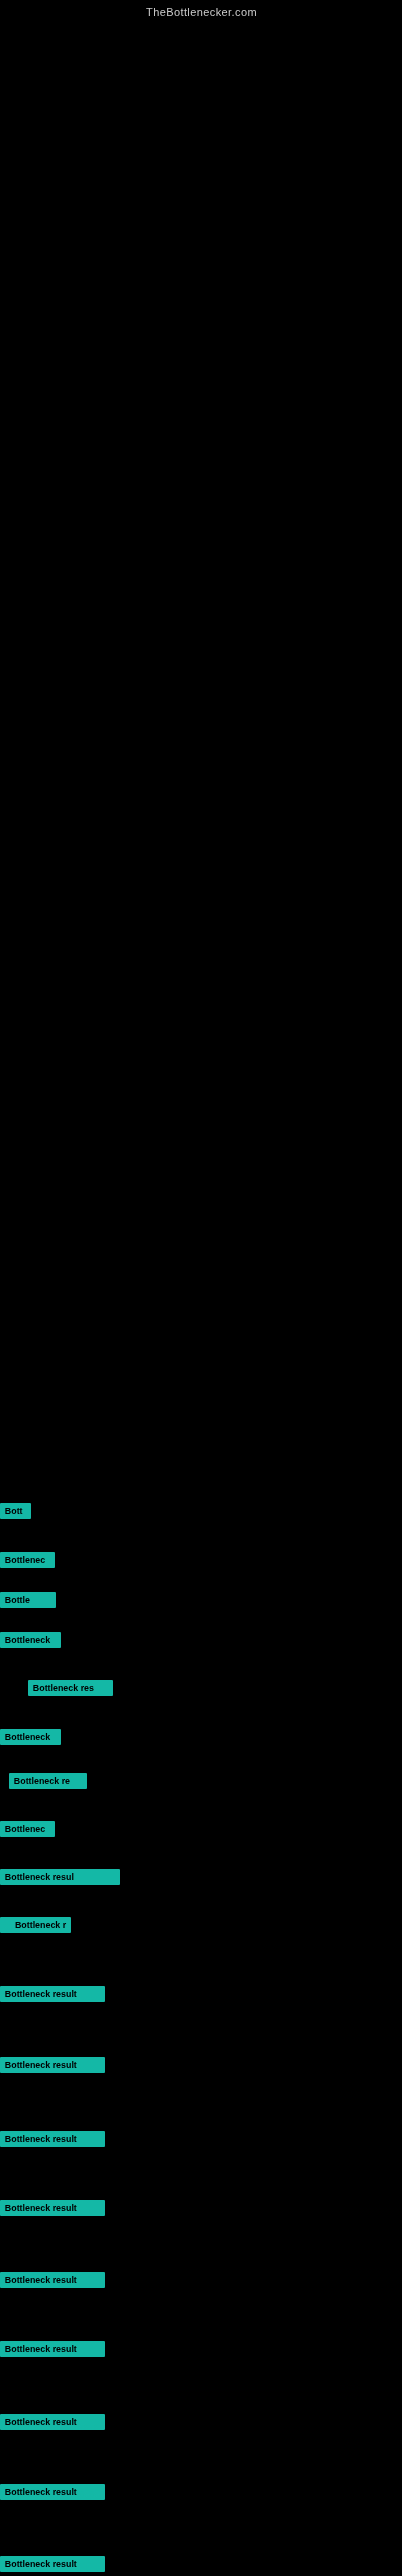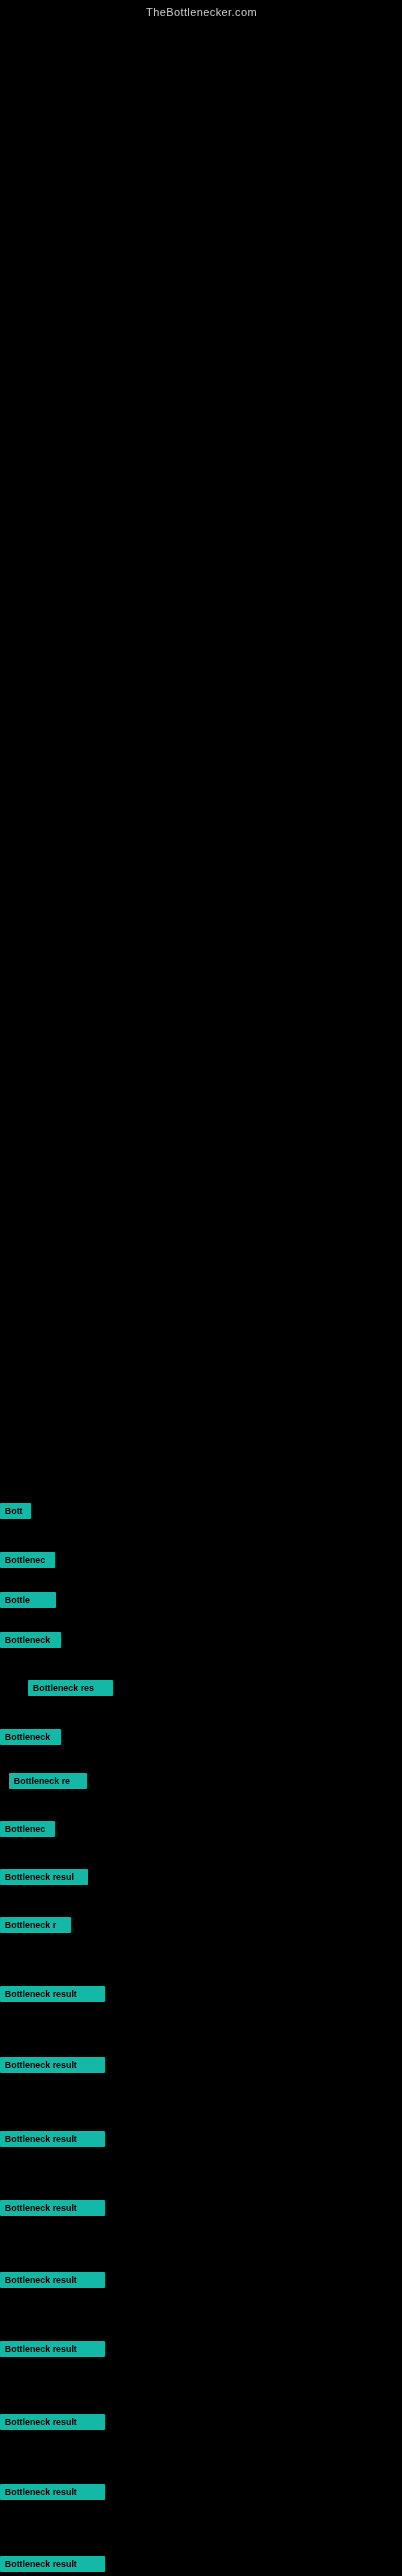--- a/index.html
+++ b/index.html
@@ -43,22 +43,22 @@
 
 <div id="items-container" style="position: relative; width: 403px; height: 2576px;">
 <div style="position: absolute; top: 1481px; left: 0px;"><span class="bottleneck-item" style="width: 31px;">Bott</span></div>
     <div style="position: absolute; top: 1530px; left: 0px;"><span class="bottleneck-item" style="width: 55px;">Bottlenec</span></div>
     <div style="position: absolute; top: 1570px; left: 0px;"><span class="bottleneck-item" style="width: 56px;">Bottle</span></div>
     <div style="position: absolute; top: 1610px; left: 0px;"><span class="bottleneck-item" style="width: 61px;">Bottleneck</span></div>
     <div style="position: absolute; top: 1658px; left: 0px; padding-left: 28px;"><span class="bottleneck-item" style="width: 85px;">Bottleneck res</span></div>
     <div style="position: absolute; top: 1707px; left: 0px;"><span class="bottleneck-item" style="width: 61px;">Bottleneck</span></div>
     <div style="position: absolute; top: 1751px; left: 0px; margin-left: 9px;"><span class="bottleneck-item" style="width: 78px;">Bottleneck re</span></div>
     <div style="position: absolute; top: 1799px; left: 0px;"><span class="bottleneck-item" style="width: 55px;">Bottlenec</span></div>
-    <div style="position: absolute; top: 1847px; left: 0px;"><span class="bottleneck-item" style="width: 88px;">Bottleneck resul</span></div>
-    <div style="position: absolute; top: 1895px; left: 0px;"><span class="bottleneck-item" style="width: 71px;">Bottleneck r</span></div>
+    <div style="position: absolute; top: 1847px; left: 0px;"><span class="bottleneck-item" style="width: 120px;">Bottleneck resul</span></div>
+    <div style="position: absolute; top: 1895px; left: 0px; text-align: right;"><span class="bottleneck-item" style="width: 71px;">Bottleneck r</span></div>
     <div style="position: absolute; top: 1964px; left: 0px;"><span class="bottleneck-item" style="width: 105px;">Bottleneck result</span></div>
     <div style="position: absolute; top: 2035px; left: 0px;"><span class="bottleneck-item" style="width: 105px;">Bottleneck result</span></div>
     <div style="position: absolute; top: 2109px; left: 0px;"><span class="bottleneck-item" style="width: 105px;">Bottleneck result</span></div>
     <div style="position: absolute; top: 2178px; left: 0px;"><span class="bottleneck-item" style="width: 105px;">Bottleneck result</span></div>
     <div style="position: absolute; top: 2250px; left: 0px;"><span class="bottleneck-item" style="width: 105px;">Bottleneck result</span></div>
     <div style="position: absolute; top: 2319px; left: 0px;"><span class="bottleneck-item" style="width: 105px;">Bottleneck result</span></div>
     <div style="position: absolute; top: 2392px; left: 0px;"><span class="bottleneck-item" style="width: 105px;">Bottleneck result</span></div>
     <div style="position: absolute; top: 2462px; left: 0px;"><span class="bottleneck-item" style="width: 105px;">Bottleneck result</span></div>
     <div style="position: absolute; top: 2534px; left: 0px;"><span class="bottleneck-item" style="width: 105px;">Bottleneck result</span></div>
   </div>

